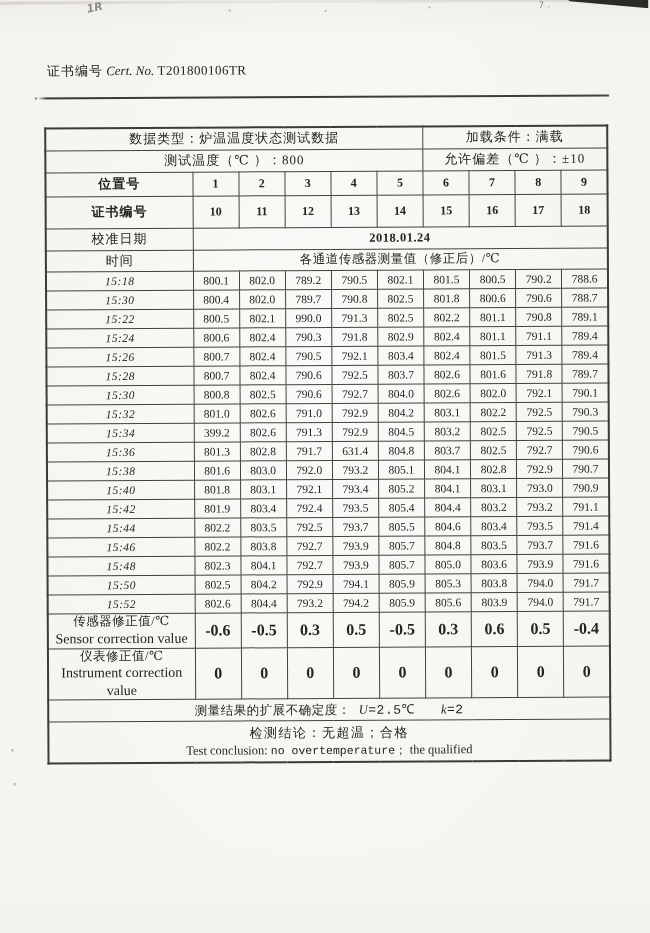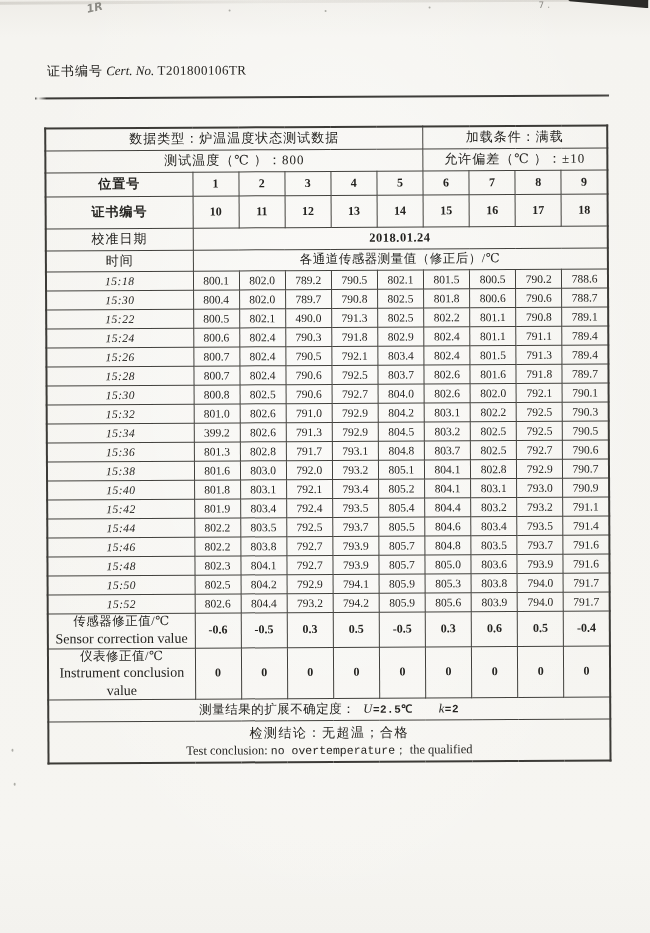--- a/index.html
+++ b/index.html
@@ -57,25 +57,25 @@
   .num{font-size:12px;font-weight:bold;}
   .date-val{font-size:12.5px;font-weight:bold;letter-spacing:0.5px;}
   .chan-hdr{font-size:12.5px;letter-spacing:0.5px;}
   tr.data-row{height:19px;}
   tr.data-row td{font-size:11.5px;}
   td.time-cell{font-size:11.5px;letter-spacing:0.5px;font-style:italic;}
   tr.corr-row{height:35px;}
   .corr-label{line-height:1.25;}
   .corr-label .cn{font-size:12.5px;letter-spacing:0.5px;}
   .corr-label .en{font-size:14px;}
-  .corr-val{font-size:12px;font-weight:bold;border-radius:14px;}
+  .corr-val{font-size:16px;font-weight:bold;border-radius:14px;}
   tr.uncert-row{height:22px;}
   .uncert-cell{font-size:12.5px;letter-spacing:0.5px;}
   .uncert-cell .sym{font-style:italic;font-family:"Liberation Serif",serif;}
-  .uncert-cell .mono{font-family:"Liberation Mono","DejaVu Sans Mono",monospace;font-size:11px;font-weight:bold;}
+  .uncert-cell .mono{font-family:"Liberation Mono","DejaVu Sans Mono",monospace;font-size:13px;}
   .gap-lg{display:inline-block;width:26px;}
   .gap-sm{display:inline-block;width:8px;}
   tr.concl-row{height:41px;}
   .concl-cn{font-size:13px;letter-spacing:1.5px;margin-bottom:1px;}
   .concl-en{font-size:12.5px;}
   .concl-en .mono{font-family:"Liberation Mono","DejaVu Sans Mono",monospace;font-size:11.5px;}
 </style>
 </head>
 <body>
 
@@ -182,21 +182,21 @@
             <td>802.5</td>
             <td>801.8</td>
             <td>800.6</td>
             <td>790.6</td>
             <td>788.7</td>
           </tr>
           <tr class="data-row">
             <td class="time-cell">15:22</td>
             <td>800.5</td>
             <td>802.1</td>
-            <td>490.0</td>
+            <td>990.0</td>
             <td>791.3</td>
             <td>802.5</td>
             <td>802.2</td>
             <td>801.1</td>
             <td>790.8</td>
             <td>789.1</td>
           </tr>
           <tr class="data-row">
             <td class="time-cell">15:24</td>
             <td>800.6</td>
@@ -267,21 +267,21 @@
             <td>803.2</td>
             <td>802.5</td>
             <td>792.5</td>
             <td>790.5</td>
           </tr>
           <tr class="data-row">
             <td class="time-cell">15:36</td>
             <td>801.3</td>
             <td>802.8</td>
             <td>791.7</td>
-            <td>793.1</td>
+            <td>631.4</td>
             <td>804.8</td>
             <td>803.7</td>
             <td>802.5</td>
             <td>792.7</td>
             <td>790.6</td>
           </tr>
           <tr class="data-row">
             <td class="time-cell">15:38</td>
             <td>801.6</td>
             <td>803.0</td>
@@ -391,21 +391,21 @@
             <td class="corr-val">0.5</td>
             <td class="corr-val">-0.5</td>
             <td class="corr-val">0.3</td>
             <td class="corr-val">0.6</td>
             <td class="corr-val">0.5</td>
             <td class="corr-val">-0.4</td>
           </tr>
       <tr class="corr-row">
         <td class="corr-label">
           <div class="cn">仪表修正值/℃</div>
-          <div class="en">Instrument conclusion value</div>
+          <div class="en">Instrument correction value</div>
         </td>
       <td class="corr-val">0</td>
             <td class="corr-val">0</td>
             <td class="corr-val">0</td>
             <td class="corr-val">0</td>
             <td class="corr-val">0</td>
             <td class="corr-val">0</td>
             <td class="corr-val">0</td>
             <td class="corr-val">0</td>
             <td class="corr-val">0</td>

